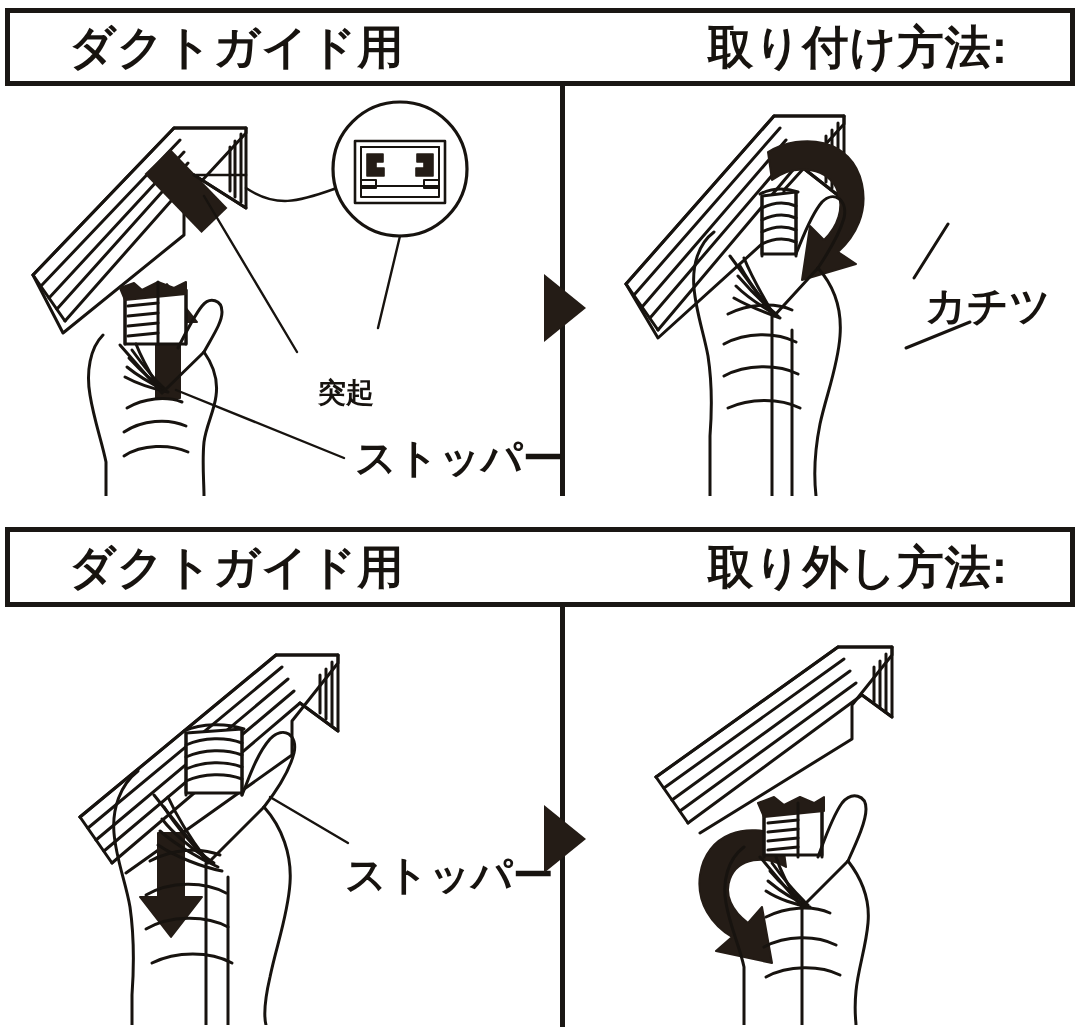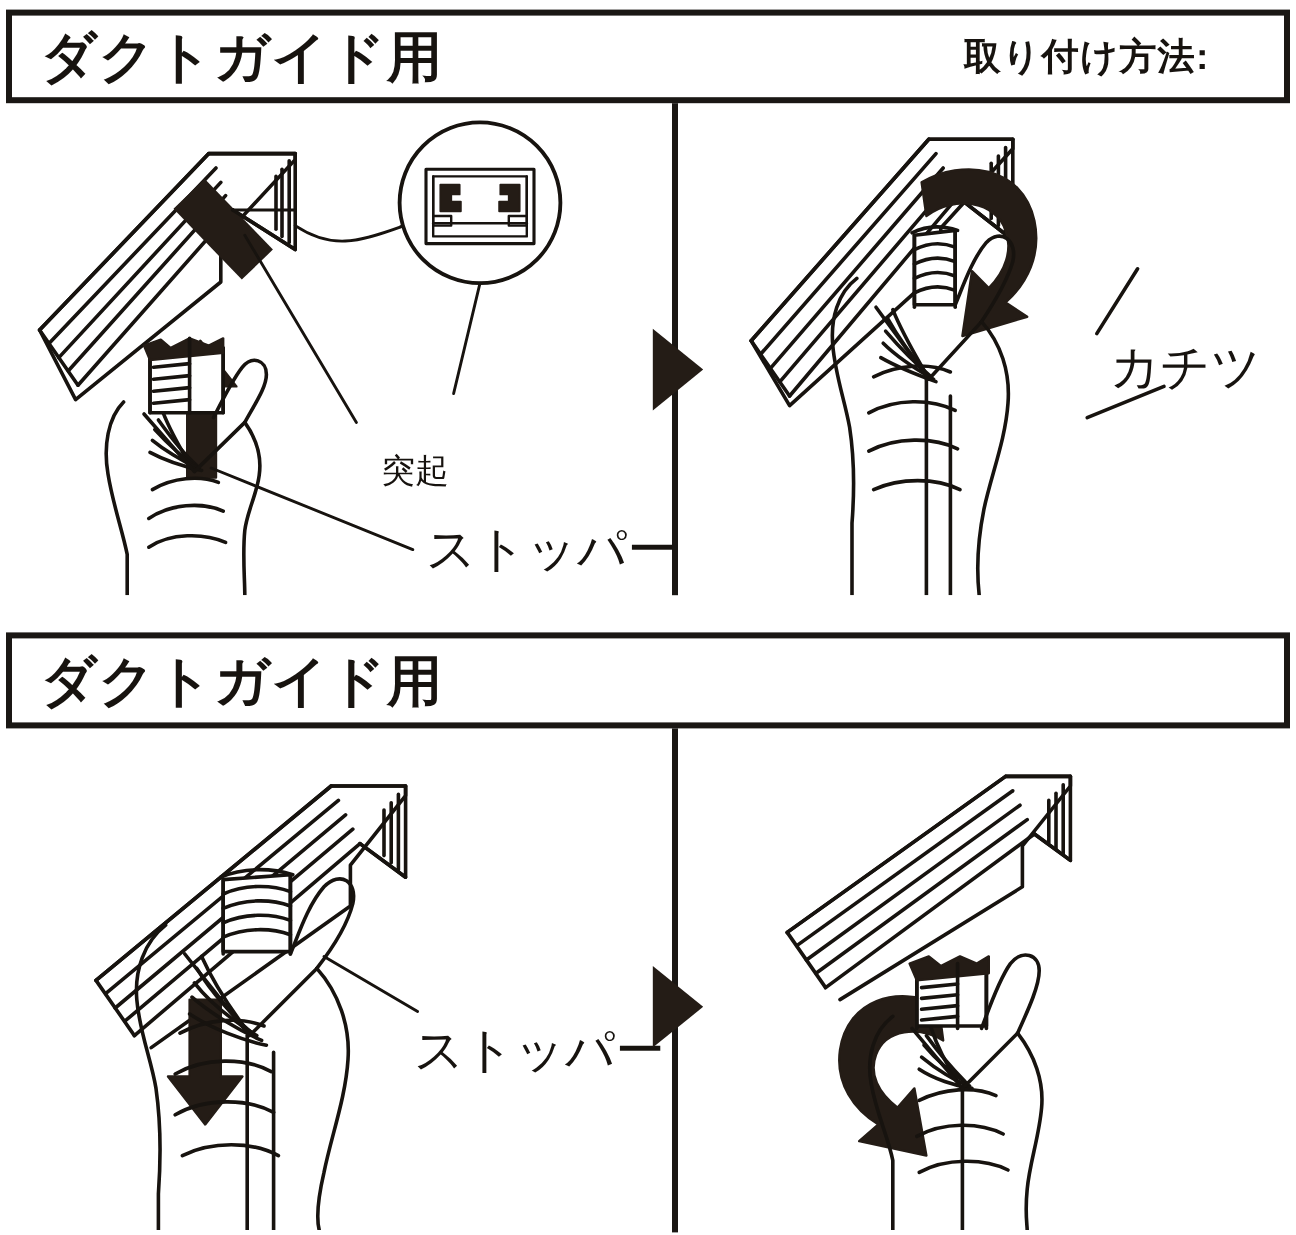--- a/index.html
+++ b/index.html
@@ -28,23 +28,24 @@
   #header-bar-install { left: 5px;  top: 8px;   width: 1070px; height: 78px; }
   #header-bar-remove  { left: 5px;  top: 527px; width: 1070px; height: 80px; }
 
   .header-text {
     position: absolute;
     font-weight: bold;
     color: #17130f;
     white-space: nowrap;
     letter-spacing: 1px;
     line-height: 1;
+    margin-left: 35px;
   }
   .header-left  { left: 24px; top: 50%; transform: translateY(-50%); font-size: 46px; }
-  .header-right { right: 62px; top: 50%; transform: translateY(-50%); font-size: 31px; }
+  .header-right { right: 62px; top: 50%; transform: translateY(-50%); font-size: 46px; }
 
   
   .v-divider {
     position: absolute;
     width: 5px;
     background: #1a1714;
   }
   #divider-top    { left: 560px; top: 86px;  height: 410px; }
   #divider-bottom { left: 560px; top: 607px; height: 420px; }
 
@@ -71,21 +72,21 @@
   #panel-remove-step2  { left: 566px; top: 611px; width: 510px; height: 414px; }
 
   .panel svg { display: block; width: 100%; height: 100%; }
 
   
   .callout {
     position: absolute;
     color: #17130f;
     white-space: nowrap;
     line-height: 1;
-    font-weight: 400;
+    font-weight: 700;
   }
   #label-totsuki    { left: 318px; top: 379px; font-size: 28px; }
   #label-stopper-1  { left: 355px; top: 438px; font-size: 41px; }
   #label-kachitsu   { left: 925px; top: 286px; font-size: 41px; }
   #label-stopper-2  { left: 345px; top: 855px; font-size: 41px; }
 </style>
 </head>
 <body>
 
 <div id="page">
@@ -241,20 +242,21 @@
         <path d="M348 188 L382 134"></path>
         <path d="M340 258 L404 232"></path>
       </g>
     </svg>
   </div>
 
   <span class="callout" id="label-kachitsu">カチツ</span>
 
   <div class="header-bar" id="header-bar-remove">
     <span class="header-text header-left">ダクトガイド用</span>
+    <span class="header-text header-right">取り外し方法:</span>
   </div>
 
   <div class="v-divider" id="divider-bottom"></div>
   <div class="sep-arrow" id="sep-arrow-bottom"></div>
 
   <div class="panel" id="panel-remove-step1">
     <svg viewBox="0 0 552 414" xmlns="http://www.w3.org/2000/svg" fill="none" stroke="#17130f" stroke-width="3" stroke-linecap="round" stroke-linejoin="round">
 
       <g>
         <path d="M72 206 L268 44 L330 44 L330 52 L284 110 L284 144 L118 262" fill="#fff"></path>

